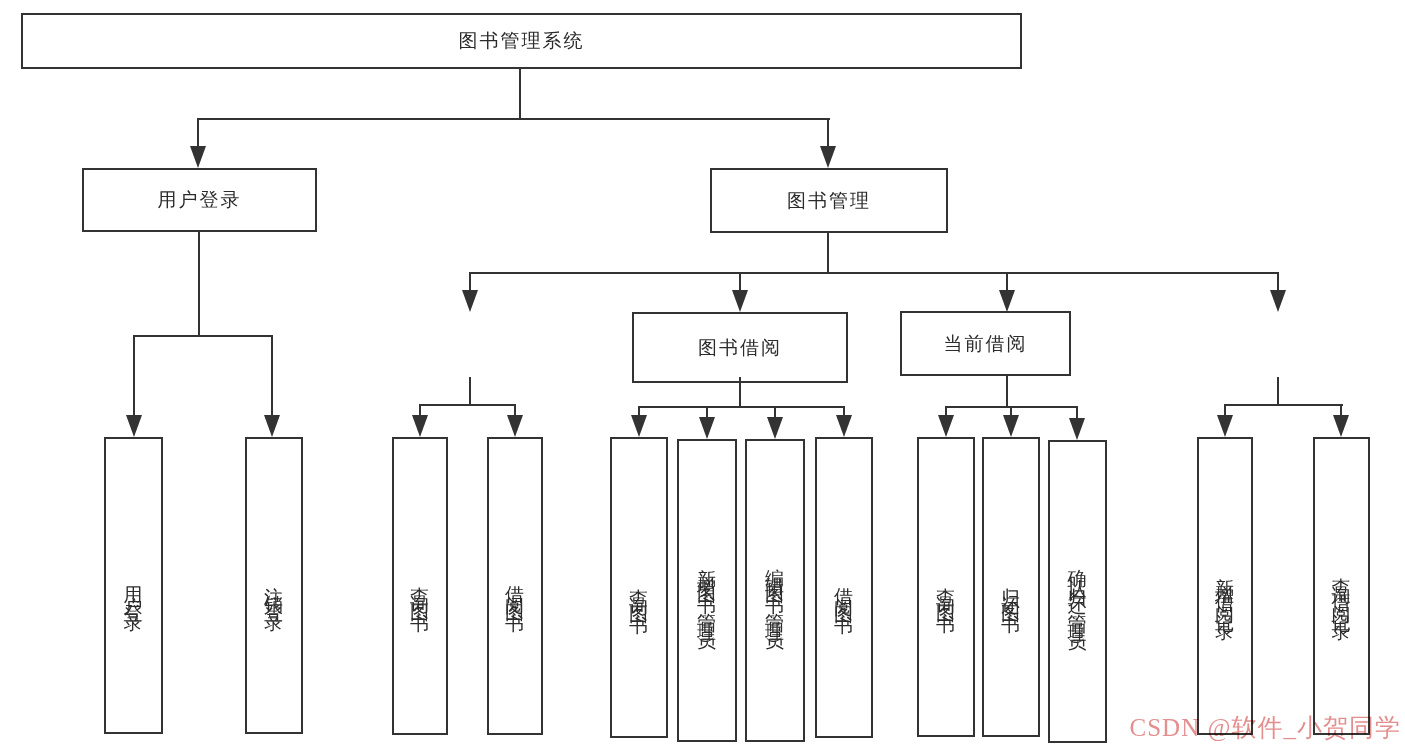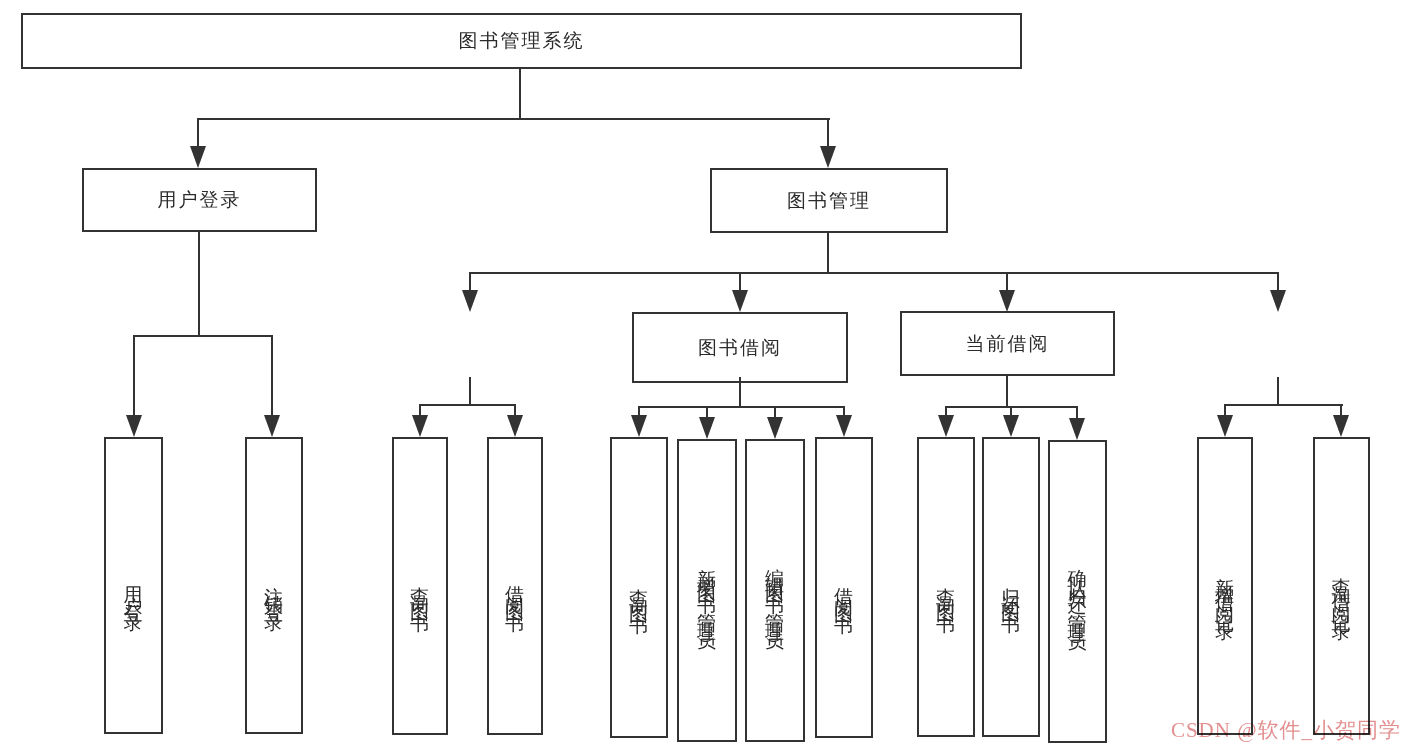--- a/index.html
+++ b/index.html
@@ -18,36 +18,36 @@
   }
   .hline,.vline{position:absolute;background:#333333;}
   .hline{height:2px;}
   .vline{width:2px;}
   .arr{
     position:absolute;width:0;height:0;
     border-left:8px solid transparent;border-right:8px solid transparent;
     border-top:22px solid #333333;
   }
   .watermark{
-    position:absolute;right:4px;bottom:3px;font-size:21px;letter-spacing:1px;
+    position:absolute;right:4px;bottom:3px;font-size:25px;letter-spacing:1px;
     color:#e38f8f;mix-blend-mode:multiply;z-index:10;
   }
 </style>
 </head>
 <body>
 
 <div class="canvas">
 
   <div class="node" style="left:21px;top:13px;width:1001px;height:56px;">图书管理系统</div>
 
   <div class="node" style="left:82px;top:168px;width:235px;height:64px;">用户登录</div>
   <div class="node" style="left:710px;top:168px;width:238px;height:65px;">图书管理</div>
 
   <div class="node" style="left:632px;top:312px;width:216px;height:71px;">图书借阅</div>
-  <div class="node" style="left:900px;top:311px;width:215px;height:65px;text-align:center;">当前借阅</div>
+  <div class="node" style="left:900px;top:311px;width:171px;height:65px;text-align:center;">当前借阅</div>
 
   <div class="node vnode" style="left:104px;top:437px;width:59px;height:297px;">用户登录</div>
   <div class="node vnode" style="left:245px;top:437px;width:58px;height:297px;">注销登录</div>
 
   <div class="node vnode" style="left:392px;top:437px;width:56px;height:298px;">查询图书</div>
   <div class="node vnode" style="left:487px;top:437px;width:56px;height:298px;">借阅图书</div>
 
   <div class="node vnode" style="left:610px;top:437px;width:58px;height:301px;">查询图书</div>
   <div class="node vnode" style="left:677px;top:439px;width:60px;height:303px;">新增图书（管理员）</div>
   <div class="node vnode" style="left:745px;top:439px;width:60px;height:303px;">编辑图书（管理员）</div>

